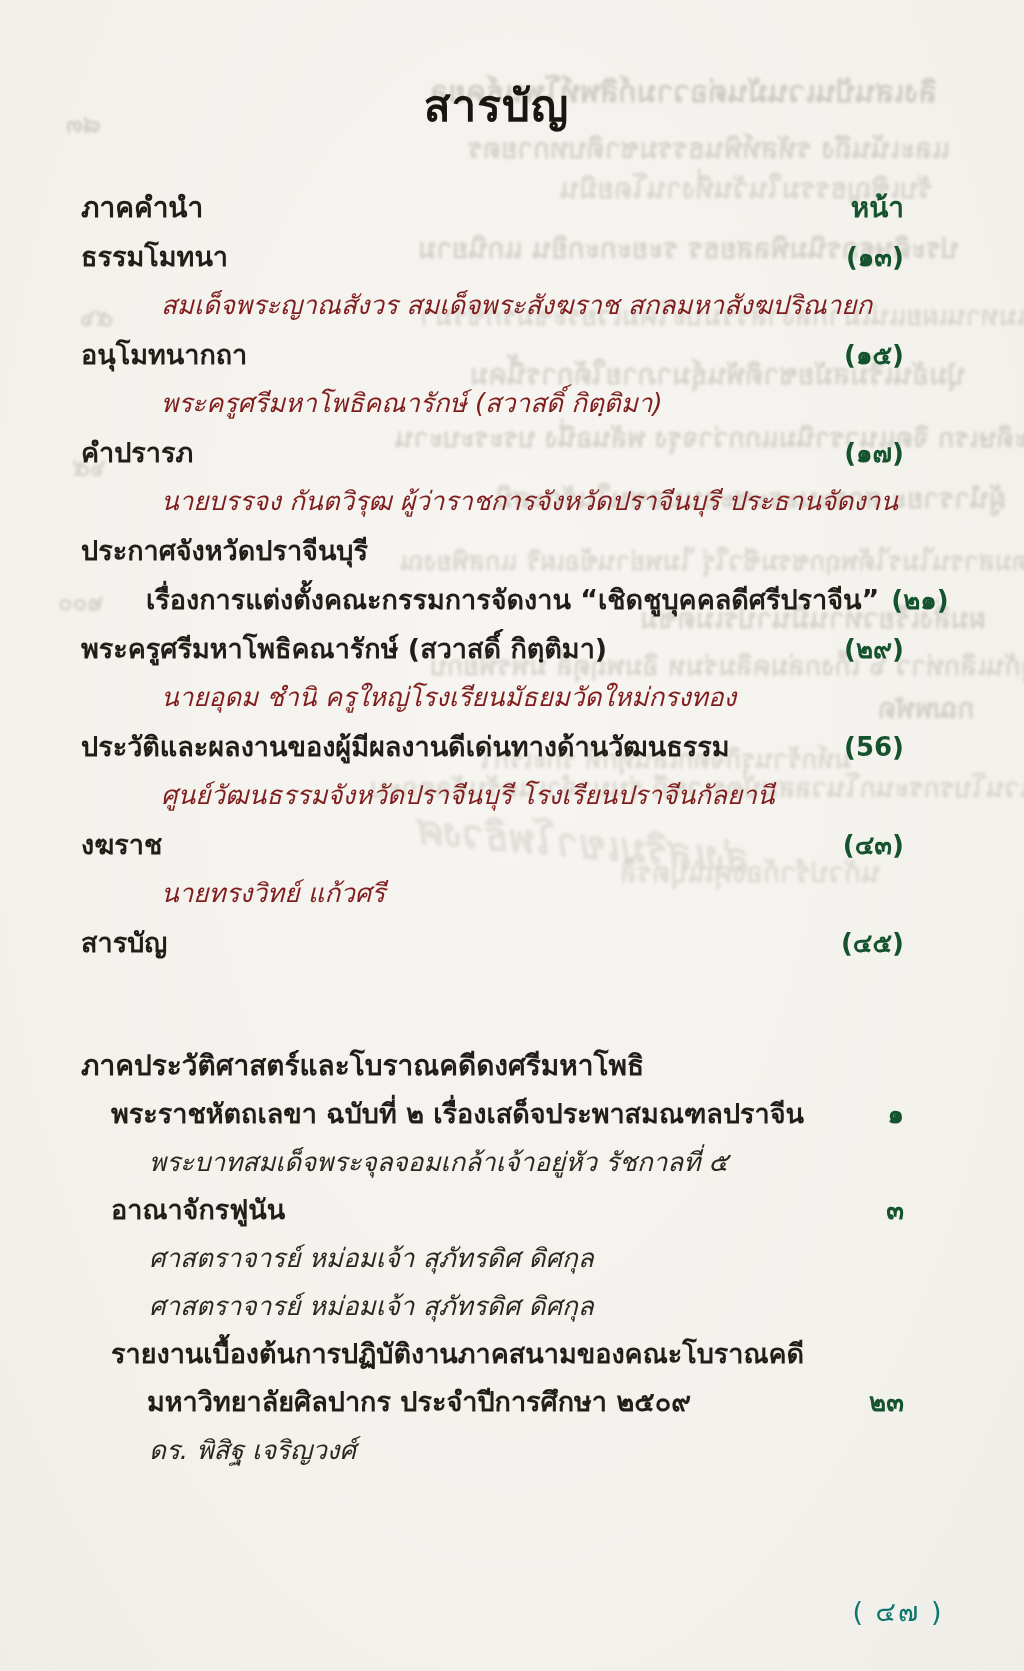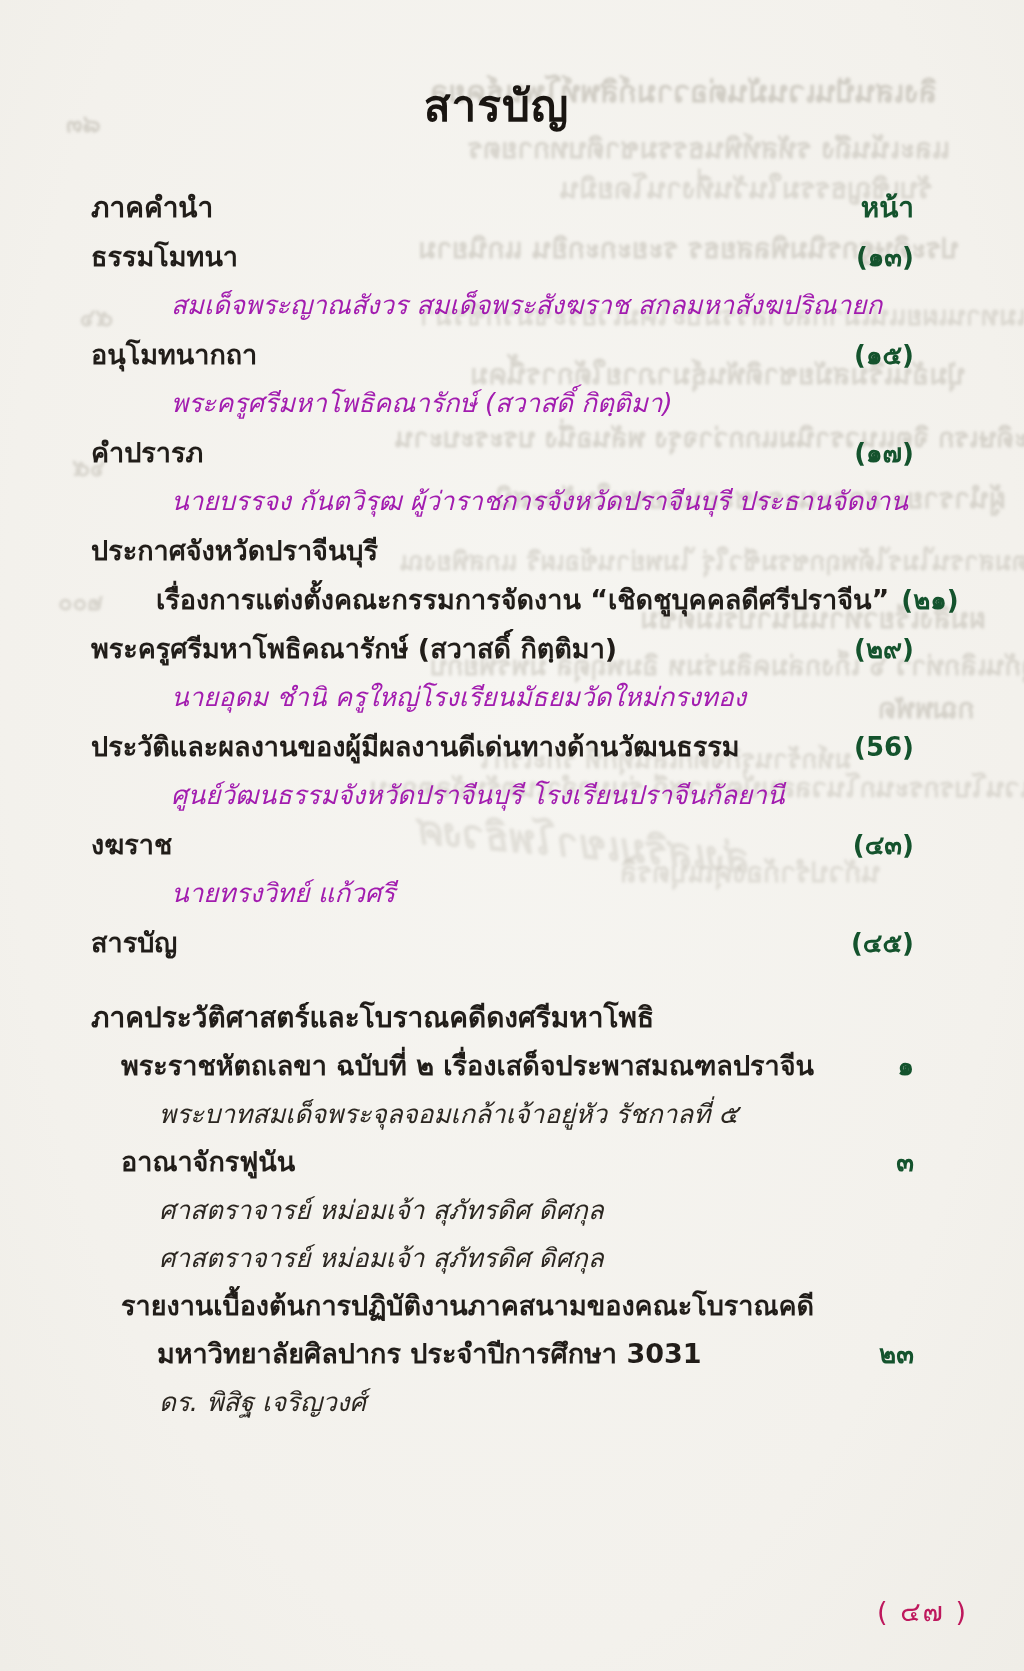--- a/index.html
+++ b/index.html
@@ -18,40 +18,40 @@
     transform:scaleX(-1);
     filter:blur(1.4px);
     color:#aba69a;font-weight:bold;
   }
   
   .title{
     position:absolute;left:85px;top:70px;width:823px;
     text-align:center;font-size:44px;font-weight:bold;color:#191511;
     letter-spacing:1px;
   }
-  .content{position:absolute;left:91px;top:183px;width:823px;}
+  .content{position:absolute;left:81px;top:183px;width:823px;}
   .row{
     display:flex;justify-content:space-between;align-items:baseline;
     height:49px;line-height:49px;white-space:nowrap;
   }
   .row .pg{font-weight:bold;font-size:26px;color:#14532d;flex:0 0 auto;padding-left:12px;}
   .hrow{font-weight:bold;font-size:28px;}
   .hrow .pg{font-size:28px;}
   .r-entry  .txt{font-weight:bold;font-size:27px;}
   .r-entry-ind .txt{font-weight:bold;font-size:27px;margin-left:65px;}
-  .r-sub    .txt{font-style:italic;font-size:26px;margin-left:80px;color:#a21caf;}
-  .sec2{margin-top:27px;}
+  .r-sub    .txt{font-style:italic;font-size:26px;margin-left:80px;color:#7f1d1d;}
+  .sec2{margin-top:75px;}
   .sec2 .row{height:48px;line-height:48px;}
   .r2-head .txt{font-weight:bold;font-size:28px;}
   .r2-entry .txt{font-weight:bold;font-size:27px;margin-left:30px;}
   .r2-cont  .txt{font-weight:bold;font-size:27px;margin-left:66px;}
   .r2-sub   .txt{font-style:italic;font-size:26px;margin-left:68px;color:#2b2620;text-align:center;}
   .footer-page{
     position:absolute;left:828px;top:1590px;width:140px;
-    font-size:27px;color:#be185d;text-align:right;letter-spacing:2px;
+    font-size:27px;color:#0f766e;text-align:center;letter-spacing:2px;
   }
 </style>
 </head>
 <body>
 
 <div class="page">
 
   <div id="bleed-layer">
       <span style="left: 430px; top: 68px; font-size: 30px; opacity: 0.5; transform: scaleX(-1);">ลิงเสนปันเวนมันต่อวามก์สิพท์โพนธ์คยล</span>
       <span style="left: 468px; top: 126px; font-size: 28px; opacity: 0.4; transform: scaleX(-1);">และเน้นถึง รหัสท์พินธรรมชาติบทกายตร</span>
@@ -169,21 +169,21 @@
       </div>
       <div class="row r2-sub">
         <span class="txt">ศาสตราจารย์ หม่อมเจ้า สุภัทรดิศ ดิศกุล</span>
         <span class="pg"></span>
       </div>
       <div class="row r2-entry">
         <span class="txt">รายงานเบื้องต้นการปฏิบัติงานภาคสนามของคณะโบราณคดี</span>
         <span class="pg"></span>
       </div>
       <div class="row r2-cont">
-        <span class="txt">มหาวิทยาลัยศิลปากร ประจำปีการศึกษา 3031</span>
+        <span class="txt">มหาวิทยาลัยศิลปากร ประจำปีการศึกษา ๒๕๐๙</span>
         <span class="pg">๒๓</span>
       </div>
       <div class="row r2-sub">
         <span class="txt">ดร. พิสิฐ เจริญวงศ์</span>
         <span class="pg"></span>
       </div>
     </div>
 
   </div>
 

